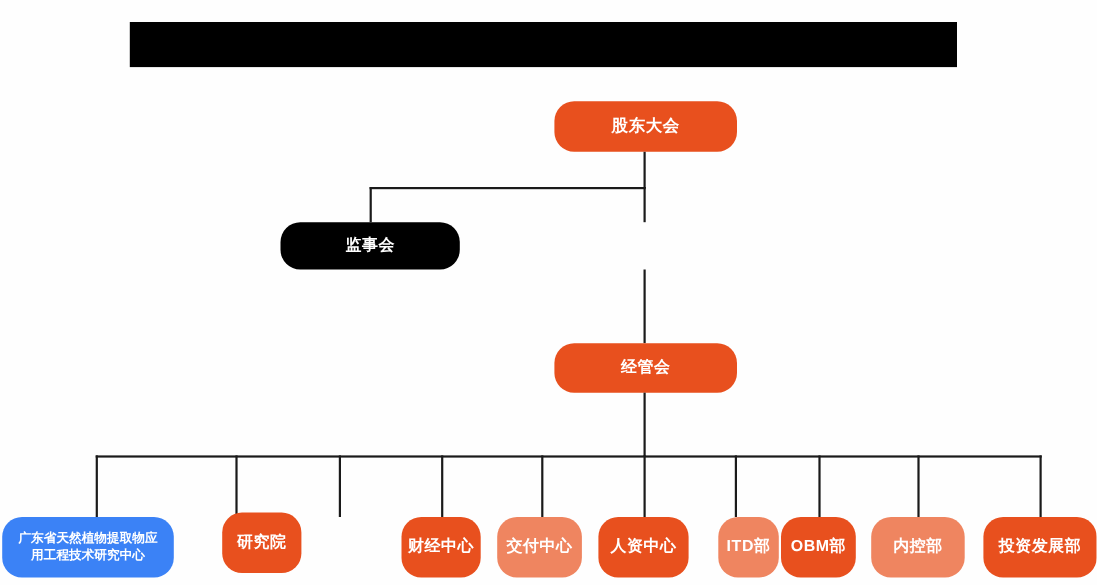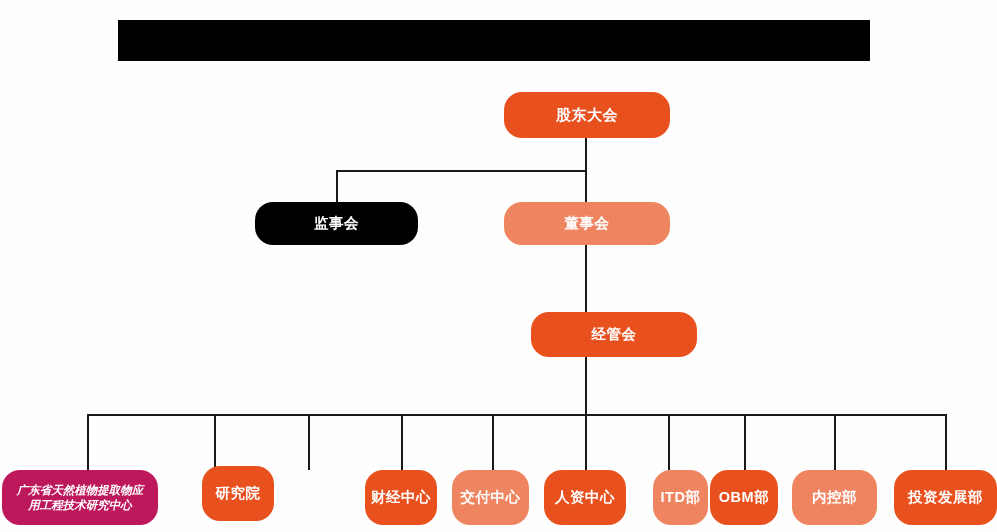--- a/index.html
+++ b/index.html
@@ -59,42 +59,41 @@
   <div class="line line-v" style="left:585px; top:138px; width:2px; height:33px;"></div>
 
   <div class="line line-h" style="left:336px; top:170px; width:251px; height:2px;"></div>
 
   <div class="line line-v" style="left:336px; top:170px; width:2px; height:32px;"></div>
 
   <div class="line line-v" style="left:585px; top:170px; width:2px; height:32px;"></div>
 
   <div class="node node-md" style="left:255px; top:202px; width:163px; height:43px; background:#000000;">监事会</div>
 
-  <div class="node node-md" style="left:504px; top:202px; width:166px; height:43px; background:#EF8560;">董事会</div>
 
   <div class="line line-v" style="left:585px; top:245px; width:2px; height:67px;"></div>
 
-  <div class="node node-md" style="left:504px; top:312px; width:166px; height:45px; background:#E8501E;margin-left:27px;">经管会</div>
+  <div class="node node-md" style="left:504px; top:312px; width:166px; height:45px; background:#E8501E;">经管会</div>
 
   <div class="line line-v" style="left:585px; top:357px; width:2px; height:58px;"></div>
 
   <div class="line line-h" style="left:87px; top:414px; width:860px; height:2px;"></div>
 
   <div class="line line-v" style="left:87px;  top:414px; width:2px; height:56px;"></div>
   <div class="line line-v" style="left:214px; top:414px; width:2px; height:56px;"></div>
   <div class="line line-v" style="left:308px; top:414px; width:2px; height:56px;"></div>
   <div class="line line-v" style="left:401px; top:414px; width:2px; height:56px;"></div>
   <div class="line line-v" style="left:492px; top:414px; width:2px; height:56px;"></div>
   <div class="line line-v" style="left:585px; top:414px; width:2px; height:56px;"></div>
   <div class="line line-v" style="left:668px; top:414px; width:2px; height:56px;"></div>
   <div class="line line-v" style="left:744px; top:414px; width:2px; height:56px;"></div>
   <div class="line line-v" style="left:834px; top:414px; width:2px; height:56px;"></div>
   <div class="line line-v" style="left:945px; top:414px; width:2px; height:56px;"></div>
 
-  <div class="node node-sm" style="left:2px; top:470px; width:156px; height:55px; background:#be185d;font-style:italic;">
+  <div class="node node-sm" style="left:2px; top:470px; width:156px; height:55px; background:#3b82f6;">
     <span>
       <span>广东省天然植物提取物应</span><br>
       <span>用工程技术研究中心</span>
     </span>
   </div>
 
   <div class="node node-md" style="left:178px; top:466px; width:72px; height:55px; background:#E8501E;margin-left:24px;">研究院</div>
 
 
   <div class="node node-md" style="left:365px; top:470px; width:72px; height:55px; background:#E8501E;">财经中心</div>

